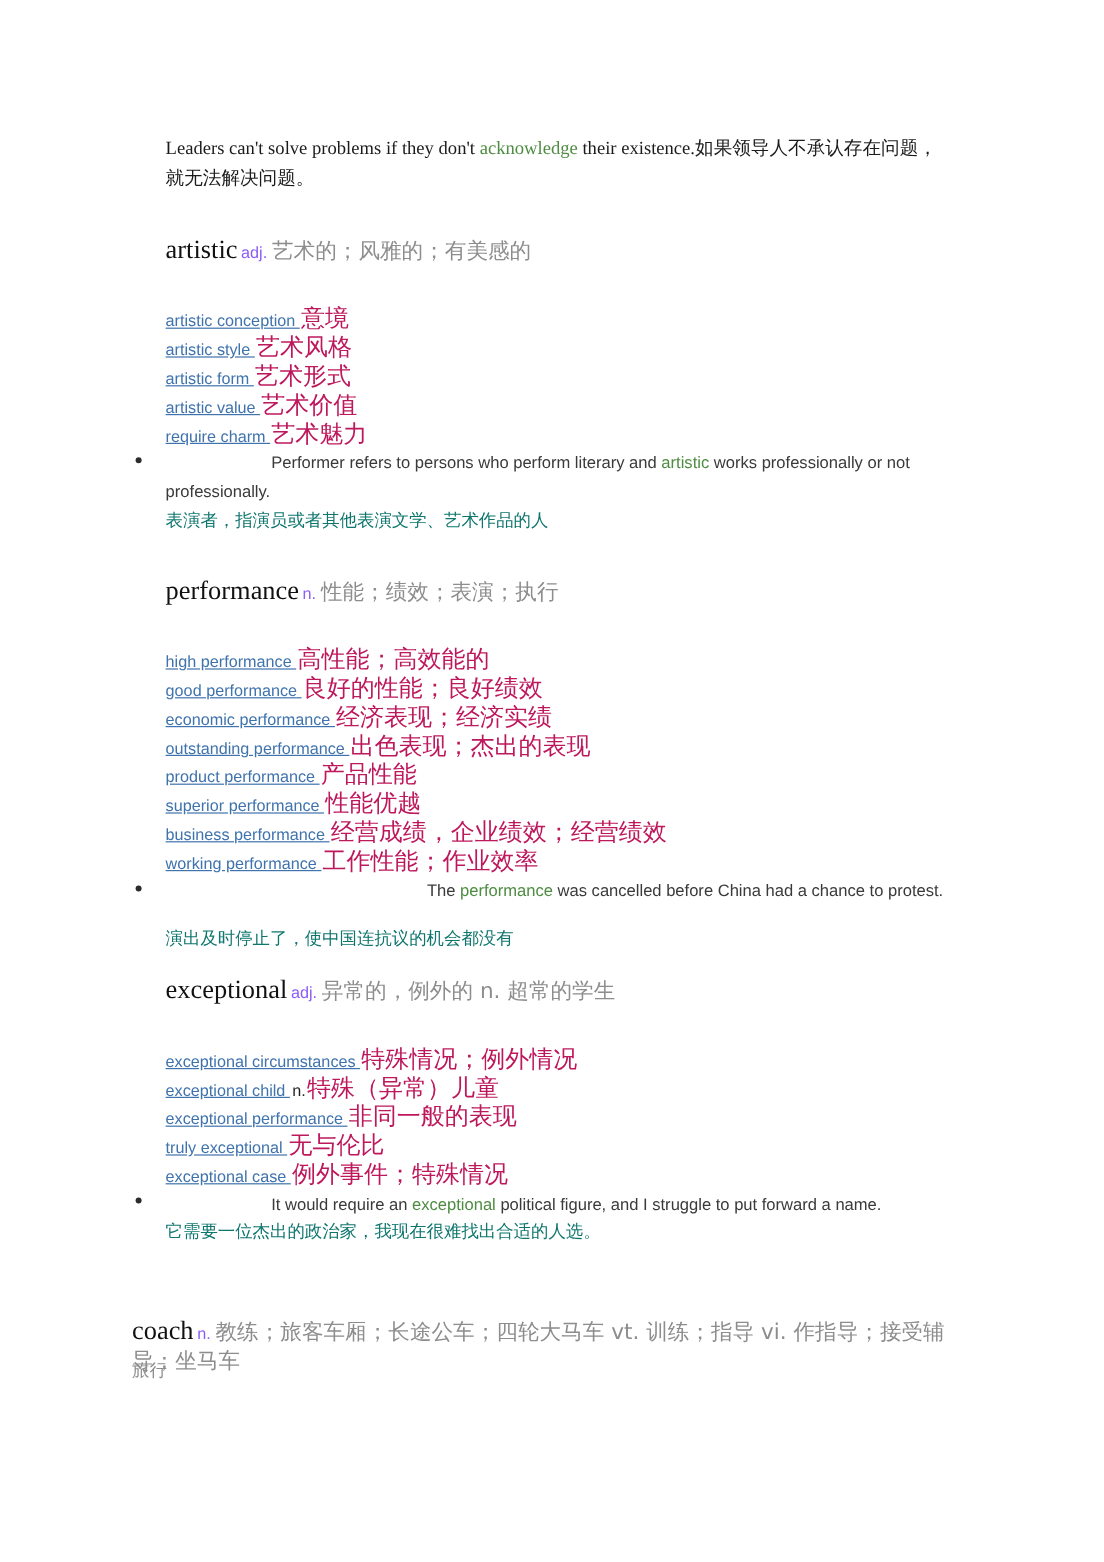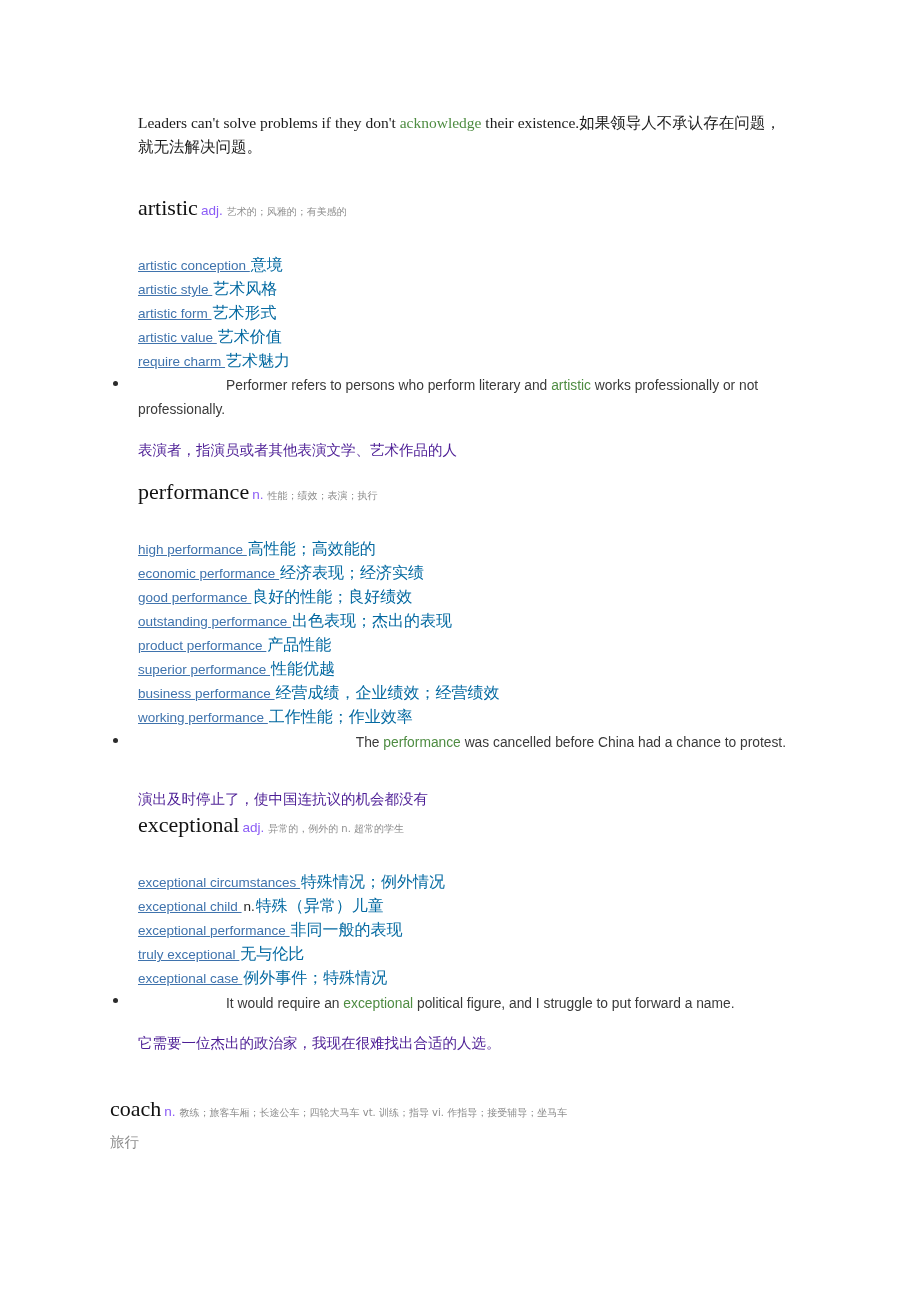--- a/index.html
+++ b/index.html
@@ -58,21 +58,21 @@
     letter-spacing: 0px;
   }
   .pos {
     font-family: "Liberation Sans", sans-serif;
     font-size: 13.5px;
     color: #8b5cf6;
     padding-left: 3px;
   }
   .gloss {
     font-family: "DejaVu Sans", sans-serif;
-    font-size: 10px;
+    font-size: 18px;
     color: #8d8d8d;
     padding-left: 4px;
   }
   .gloss-wrap {
     position: absolute;
     left: 110px;
     font-family: "DejaVu Sans", sans-serif;
     font-size: 14.5px;
     color: #8d8d8d;
   }
@@ -97,22 +97,22 @@
     cursor: pointer;
   }
   .colloc-pos {
     font-family: "Liberation Sans", sans-serif;
     font-size: 13.5px;
     color: #1f1f1f;
     padding-left: 2px;
   }
   .colloc-zh {
     font-family: "DejaVu Sans", serif;
-    font-size: 16px;
-    color: #0369a1;
+    font-size: 20px;
+    color: #be185d;
     padding-left: 1px;
   }
 
   
   .example { position: absolute; left: 0; width: 920px; }
   .bullet {
     position: absolute;
     left: 113px;
     top: 5px;
     width: 5px;
@@ -131,22 +131,21 @@
     text-indent: 88px;
   }
   .ex-en .hl { color: #4e8c42; }
   .ex-zh {
     position: absolute;
     left: 138px;
     width: 660px;
     font-family: Liberation Sans, sans-serif;
     font-size: 14.5px;
     line-height: 24px;
-    color: #4c1d95;
-    margin-top: 16px;
+    color: #0f766e;
   }
 </style>
 </head>
 <body>
 
 <div class="page">
   <div class="content">
 
     <div class="intro">
       <span>Leaders can't solve problems if they don't </span><span class="hl">acknowledge</span><span> their existence.</span><span class="zh">如果领导人不承认存在问题，就无法解决问题。</span>
@@ -172,22 +171,22 @@
       </div>
     </div>
 
     <div class="entry">
       <div class="headword-line" style="top:479px;">
         <span class="headword">performance</span><span class="pos">n.</span><span class="gloss">性能；绩效；表演；执行</span>
       </div>
 
       <div class="colloc" style="top:537px;">
         <div class="colloc-row"><span class="colloc-link">high performance </span><span class="colloc-zh">高性能；高效能的</span></div>
+        <div class="colloc-row"><span class="colloc-link">good performance </span><span class="colloc-zh">良好的性能；良好绩效</span></div>
         <div class="colloc-row"><span class="colloc-link">economic performance </span><span class="colloc-zh">经济表现；经济实绩</span></div>
-        <div class="colloc-row"><span class="colloc-link">good performance </span><span class="colloc-zh">良好的性能；良好绩效</span></div>
         <div class="colloc-row"><span class="colloc-link">outstanding performance </span><span class="colloc-zh">出色表现；杰出的表现</span></div>
         <div class="colloc-row"><span class="colloc-link">product performance </span><span class="colloc-zh">产品性能</span></div>
         <div class="colloc-row"><span class="colloc-link">superior performance </span><span class="colloc-zh">性能优越</span></div>
         <div class="colloc-row"><span class="colloc-link">business performance </span><span class="colloc-zh">经营成绩，企业绩效；经营绩效</span></div>
         <div class="colloc-row"><span class="colloc-link">working performance </span><span class="colloc-zh">工作性能；作业效率</span></div>
       </div>
 
       <div class="example">
         <div class="bullet" style="top:738px;"></div>
         <div class="ex-en" style="top:731px;text-align:right;"><span>The </span><span class="hl">performance</span><span> was cancelled before China had a chance to protest.</span></div>

